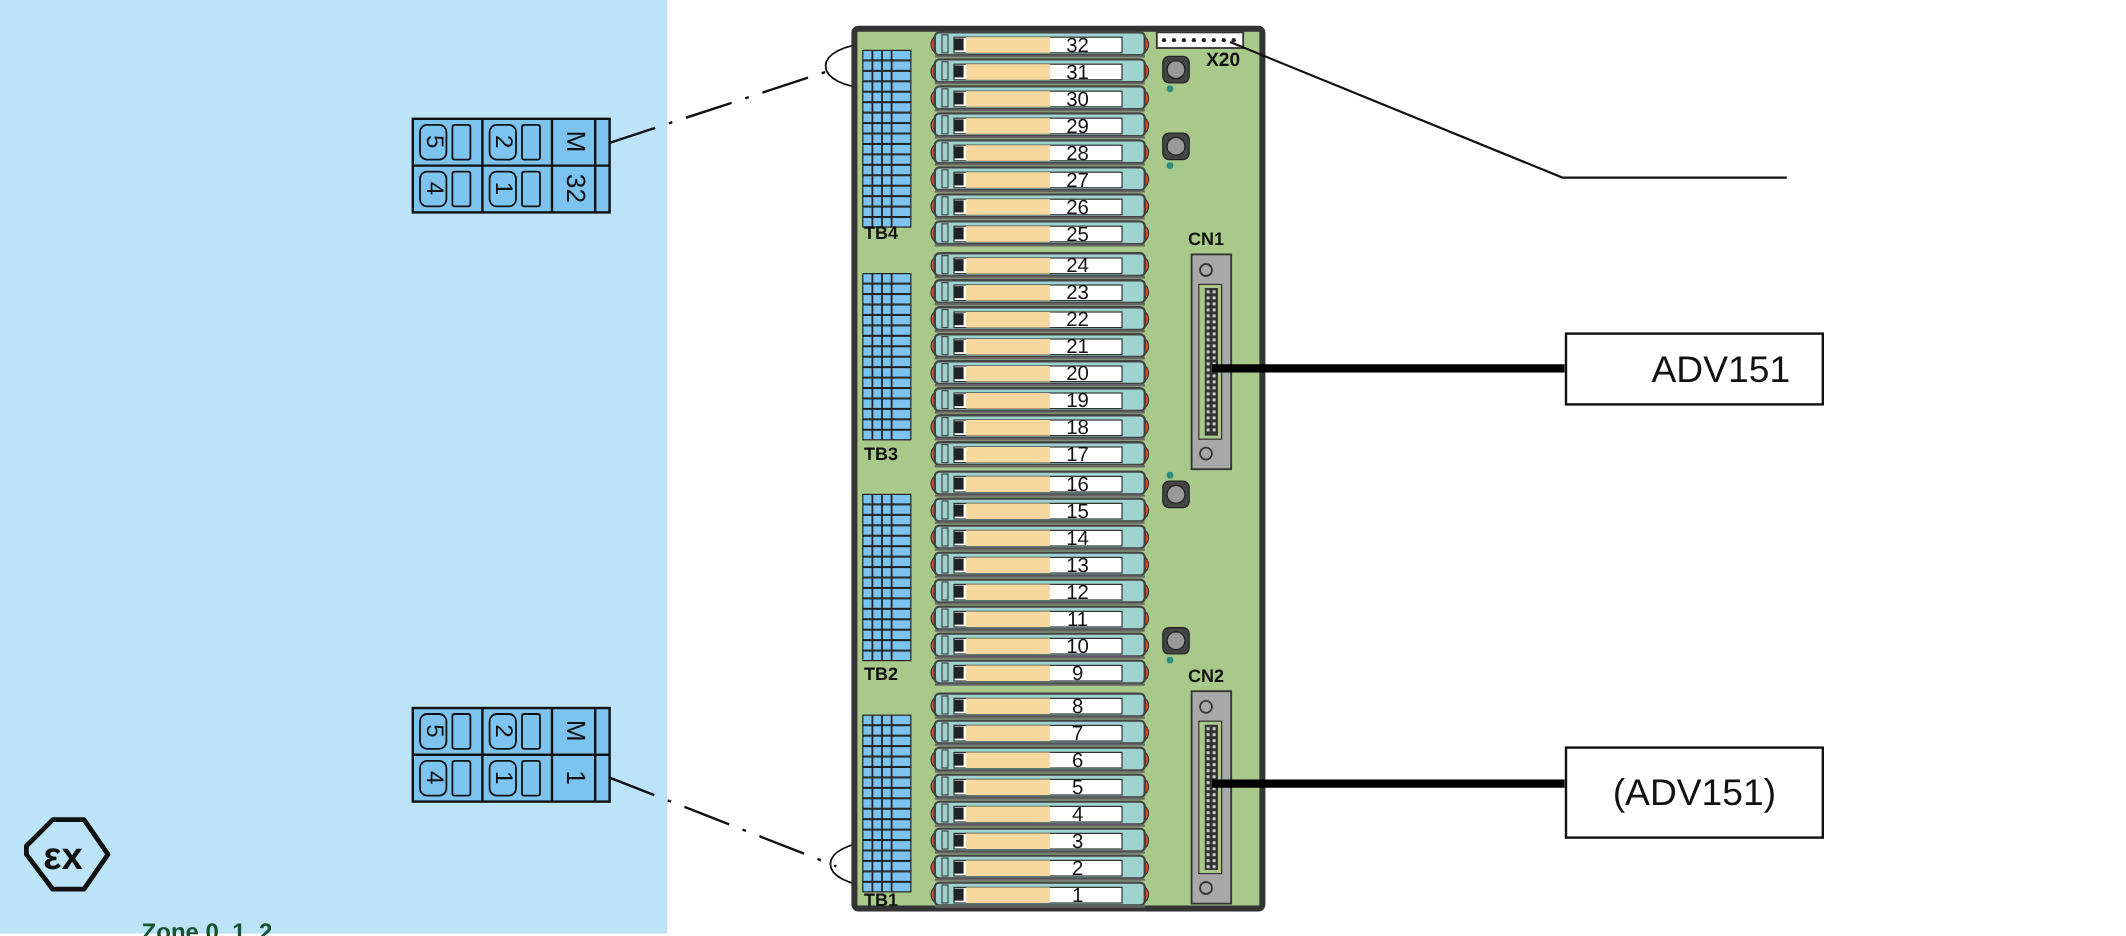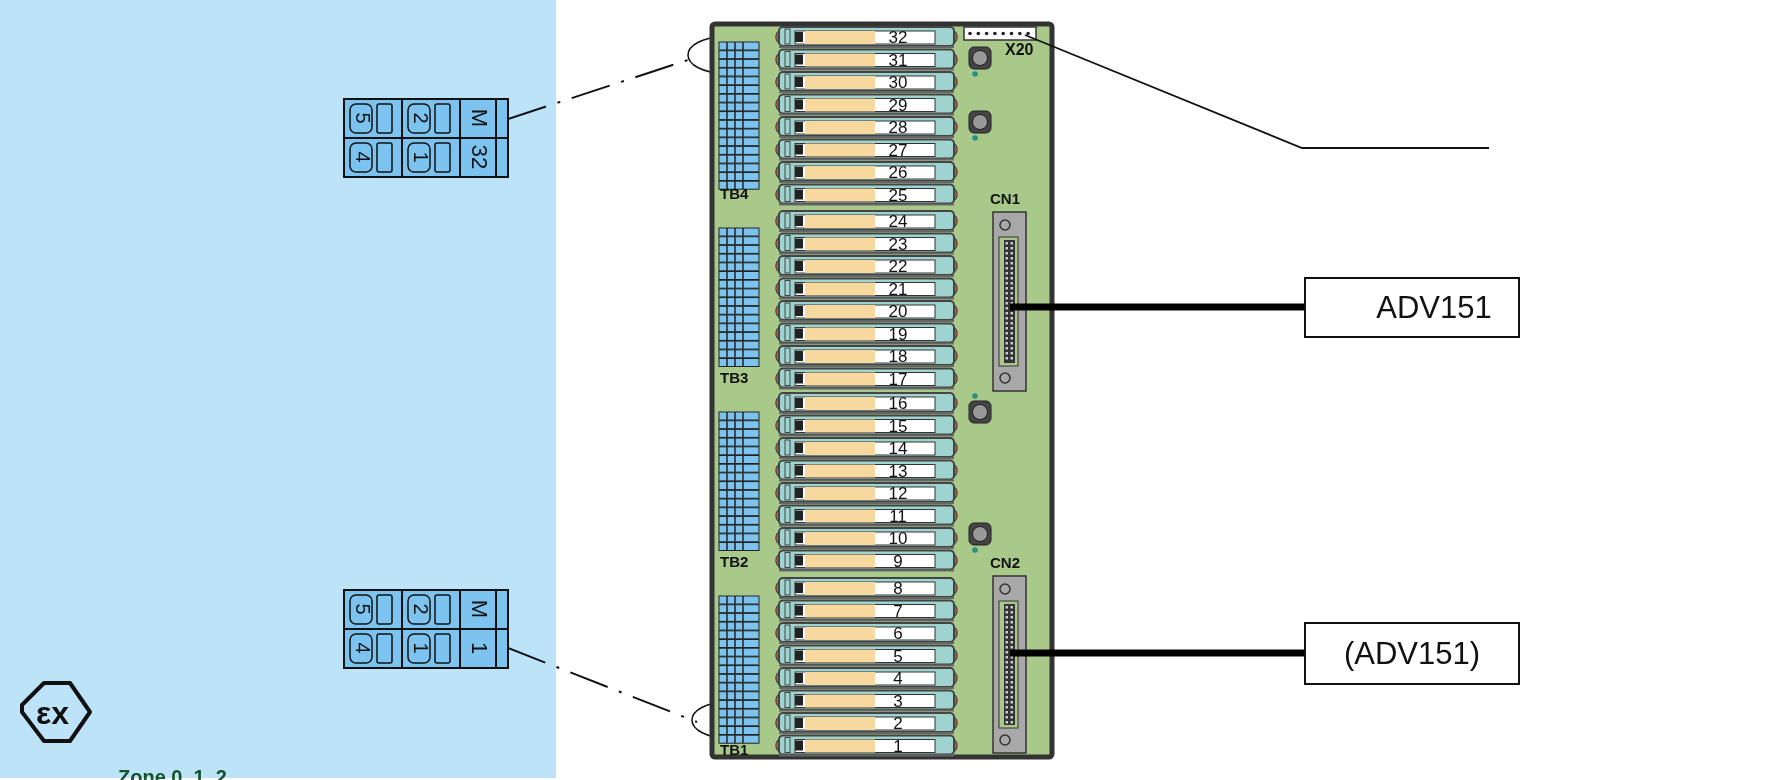--- a/index.html
+++ b/index.html
@@ -3,21 +3,21 @@
 <meta charset="utf-8">
 <style>
   html,body{margin:0;padding:0;background:#ffffff;}
   body{width:1772px;height:780px;position:relative;overflow:hidden;font-family:"Liberation Sans",sans-serif;}
   #stage{position:absolute;left:0;top:0;width:1772px;height:780px;}
   .hazard{position:absolute;left:0;top:0;width:556px;height:778px;background:#bde3f8;}
   .zone-label{position:absolute;left:118px;top:726px;font-size:20px;font-weight:bold;color:#14532d;margin-top:40px;}
   .callout-text{position:absolute;left:1302px;top:32px;font-size:32px;line-height:37px;color:#111;}
   .box{position:absolute;border:2px solid #111;background:#fff;font-size:31px;color:#111;display:flex;align-items:center;justify-content:center;box-sizing:border-box;}
   #adv1{left:1304px;top:277px;width:216px;height:61px;padding-left:44px;}
-  #adv2{left:1304px;top:622px;width:216px;height:63px;}
+  #adv2{left:1304px;top:622px;width:216px;height:77px;}
   svg text{font-family:"Liberation Sans",sans-serif;}
 </style>
 </head>
 <body>
 
 <div id="stage">
   <div class="hazard"></div>
 
   <svg id="svg" width="1772" height="780" style="position:absolute;left:0;top:0">
       <g>

